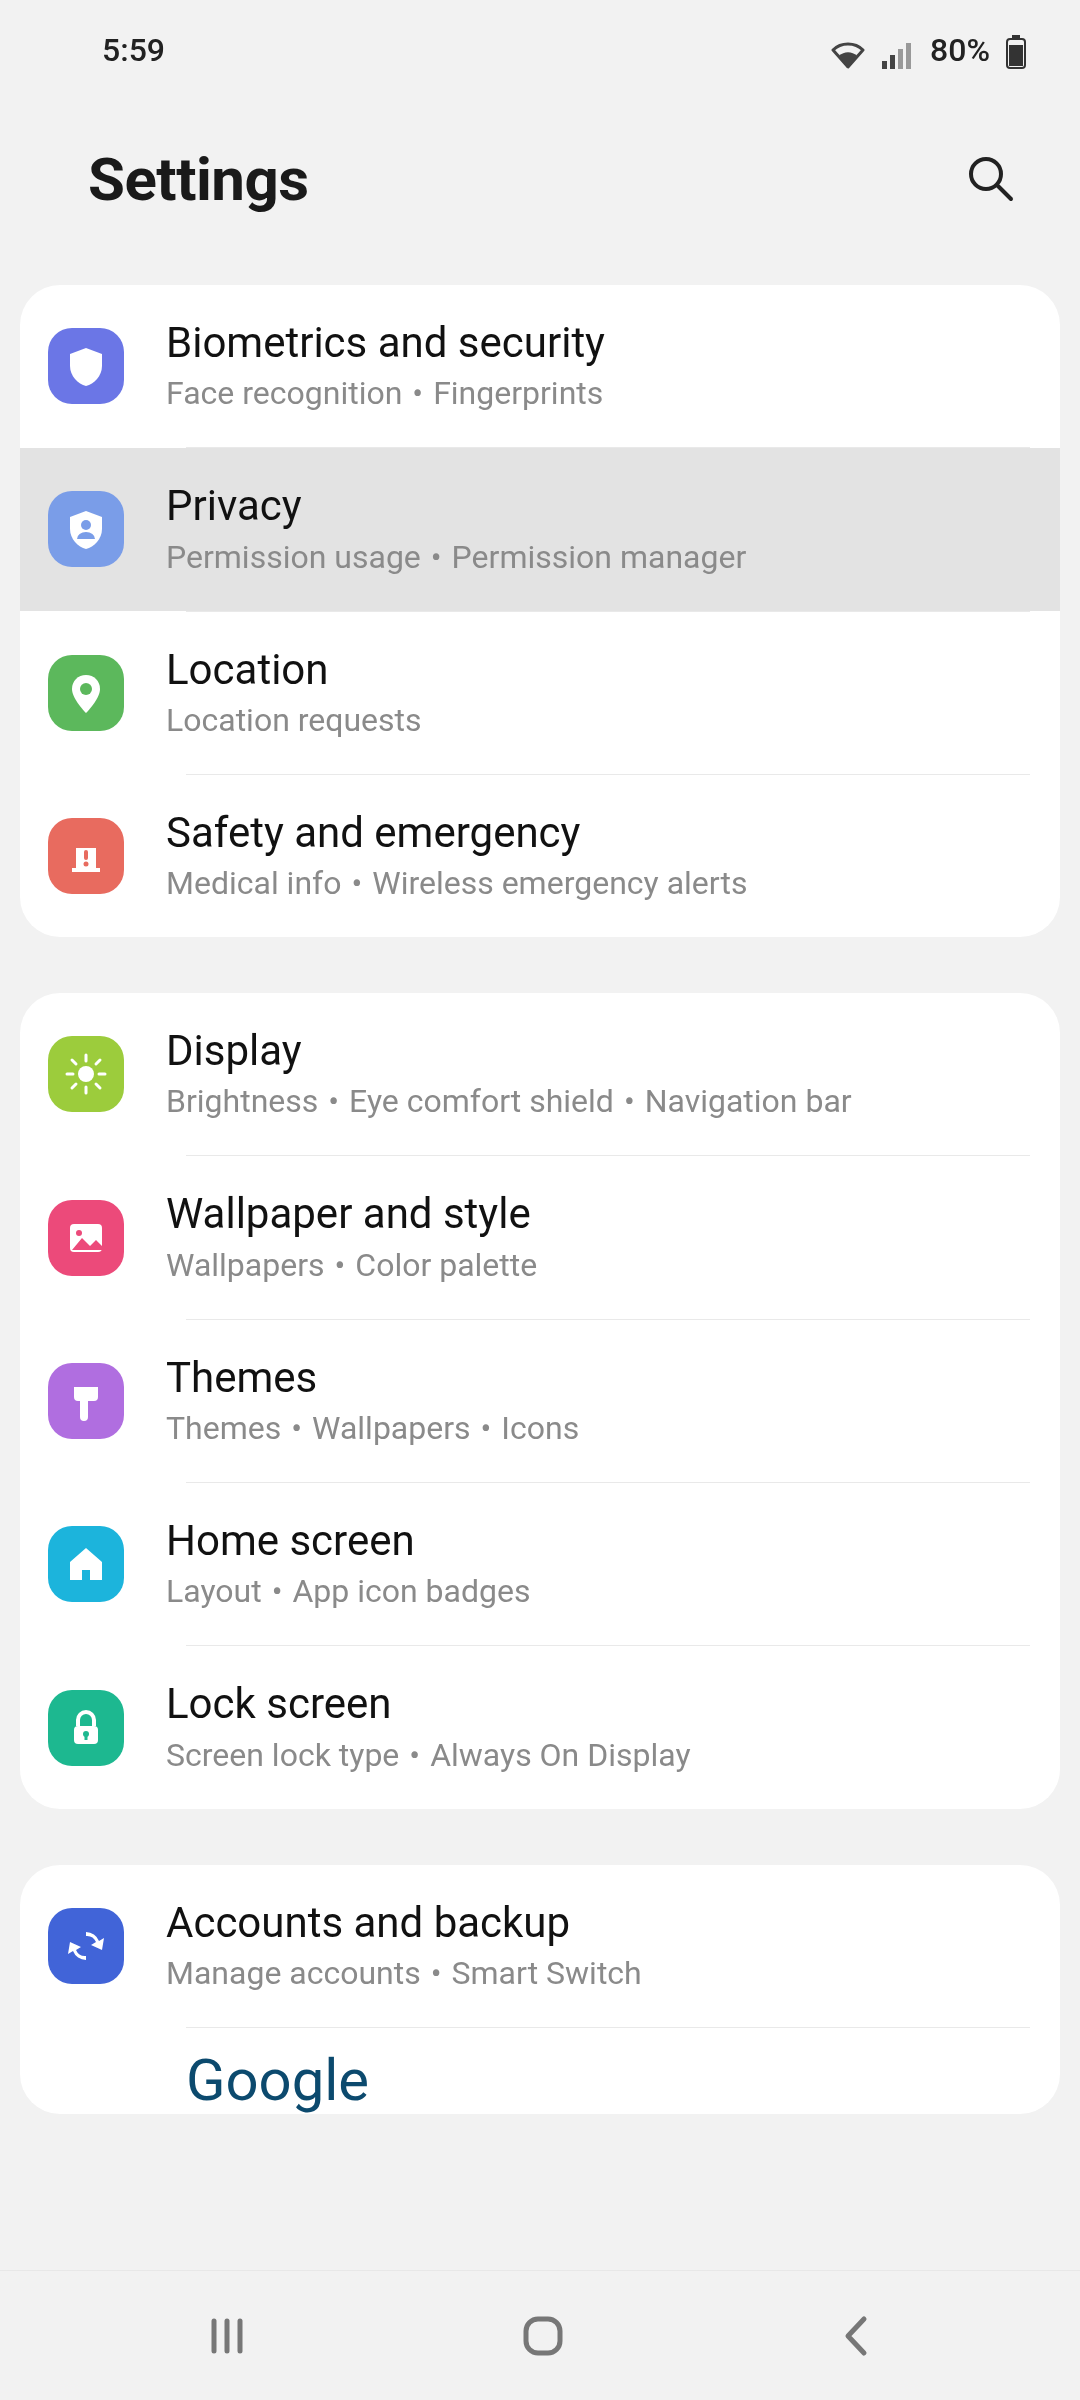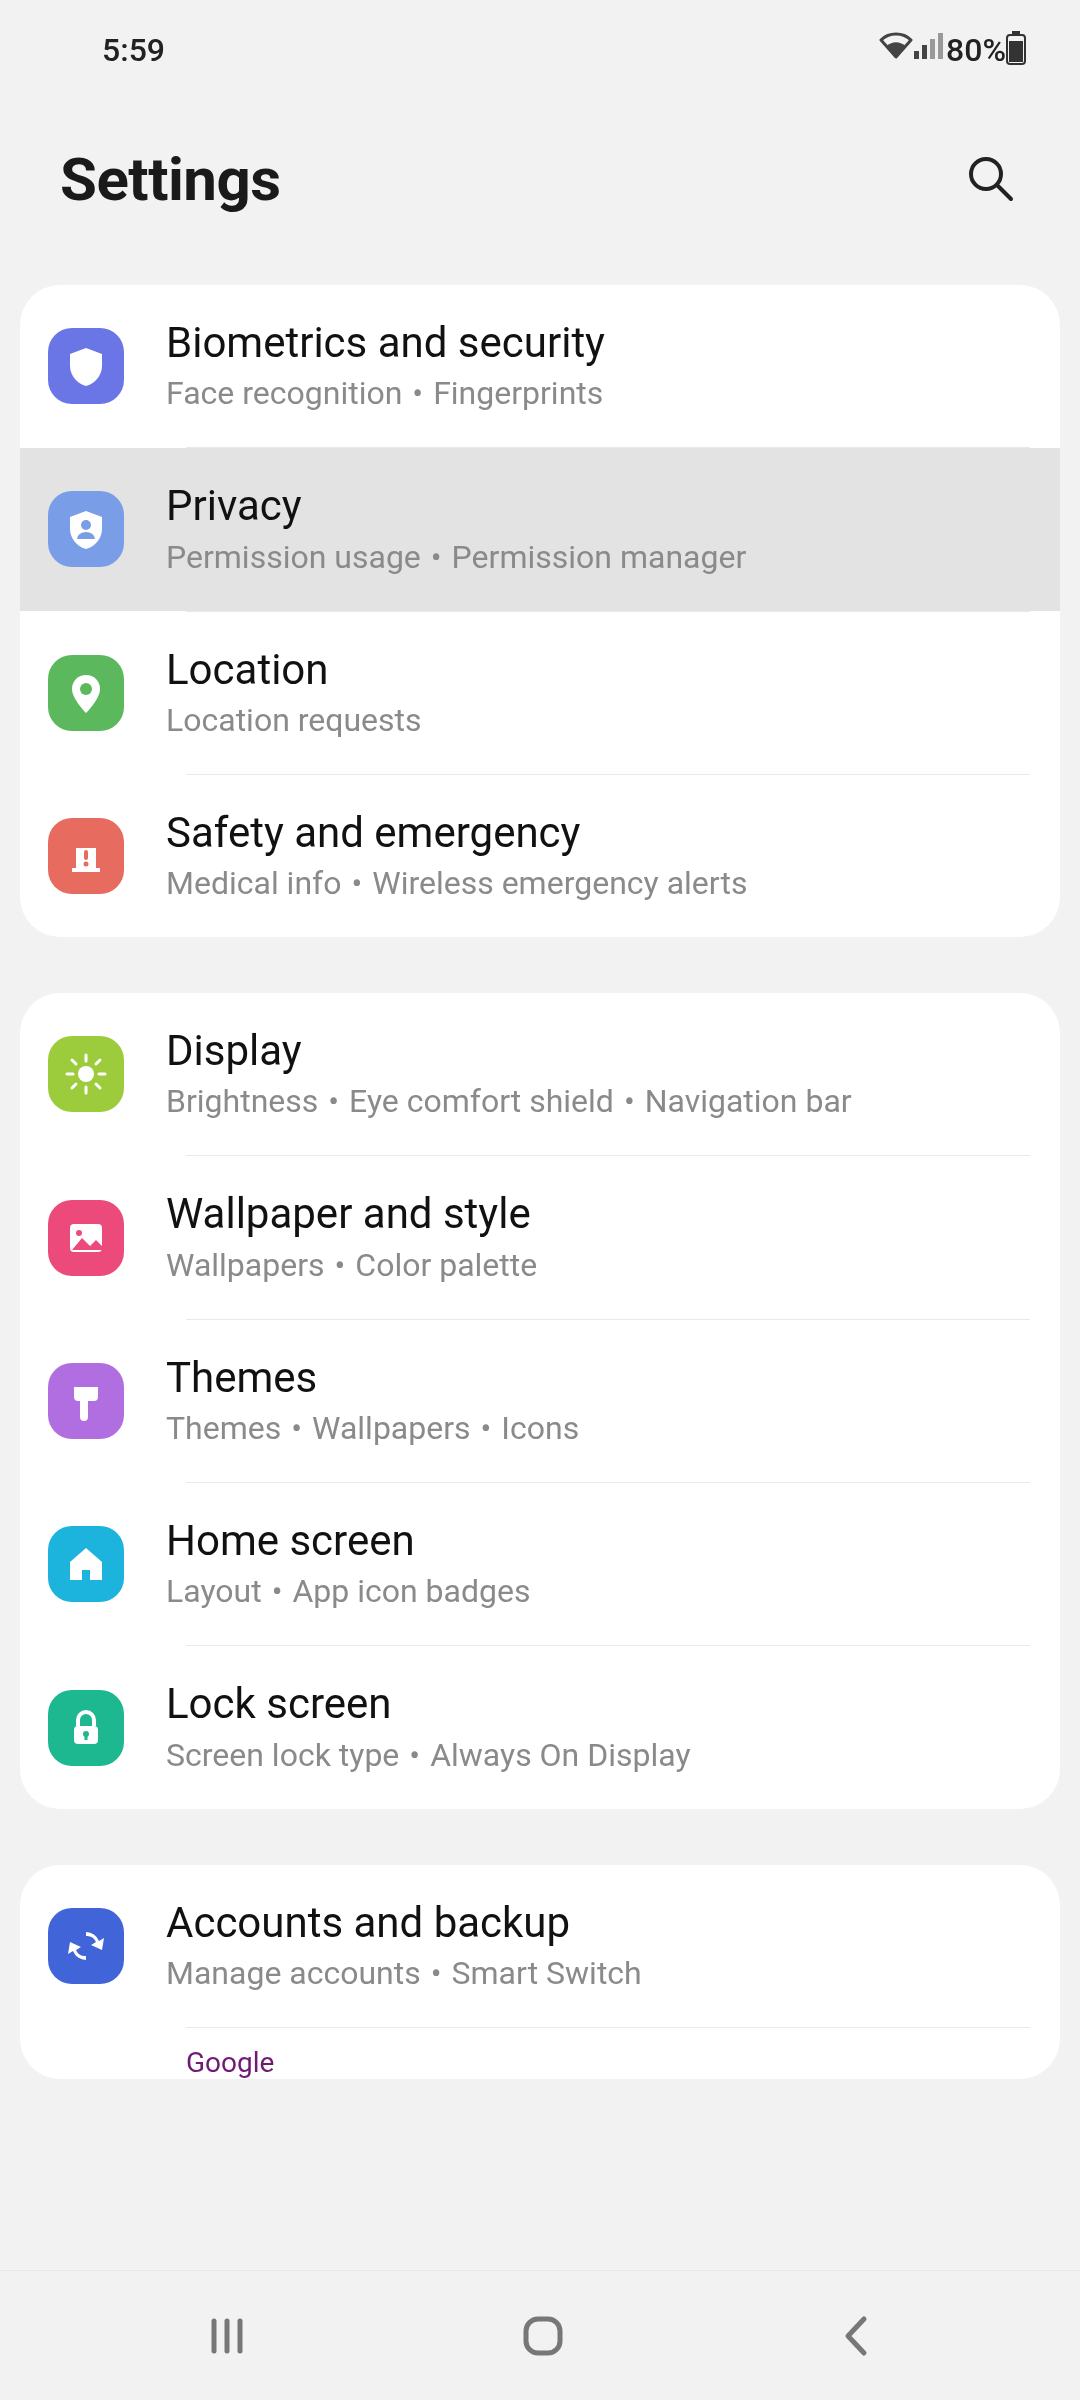--- a/index.html
+++ b/index.html
@@ -14,28 +14,29 @@
   .status-bar {
     height: 100px;
     display: flex;
     align-items: center;
     justify-content: space-between;
     padding: 0 54px 0 102px;
     font-size: 32px;
     font-weight: 500;
     color: #222;
   }
-  .status-right { display: flex; align-items: flex-start; gap: 0; }
+  .status-right { display: flex; align-items: flex-end; gap: 16px; }
   .status-right svg { display:block; }
 
   .header {
     display: flex;
     align-items: center;
     justify-content: space-between;
     padding: 44px 56px 70px 60px;
+    margin-left: 28px;
   }
   .header h1 {
     font-size: 60px;
     font-weight: 700;
     letter-spacing: -0.5px;
   }
   .search-btn { background:none; border:none; padding:8px; }
 
   .scroll-area {
     height: 2100px;
@@ -93,23 +94,23 @@
     display:flex;
     align-items:center;
     justify-content: space-around;
     padding: 0 70px;
     border-top: 1px solid rgba(0,0,0,0.04);
   }
   .nav-btn { background:none; border:none; padding:10px 50px; }
   .nav-btn svg { display:block; }
 
   .partial {
-    font-size: 28px;
+    font-size: 58px;
     padding: 18px 28px 0 166px;
-    color: #701a75;
+    color: #0c4a6e;
   }
 </style>
 </head>
 <body>
 
 <div class="status-bar">
   <span>5:59</span>
   <div class="status-right">
     <span>
       <svg width="36" height="28" viewBox="0 0 36 28">

